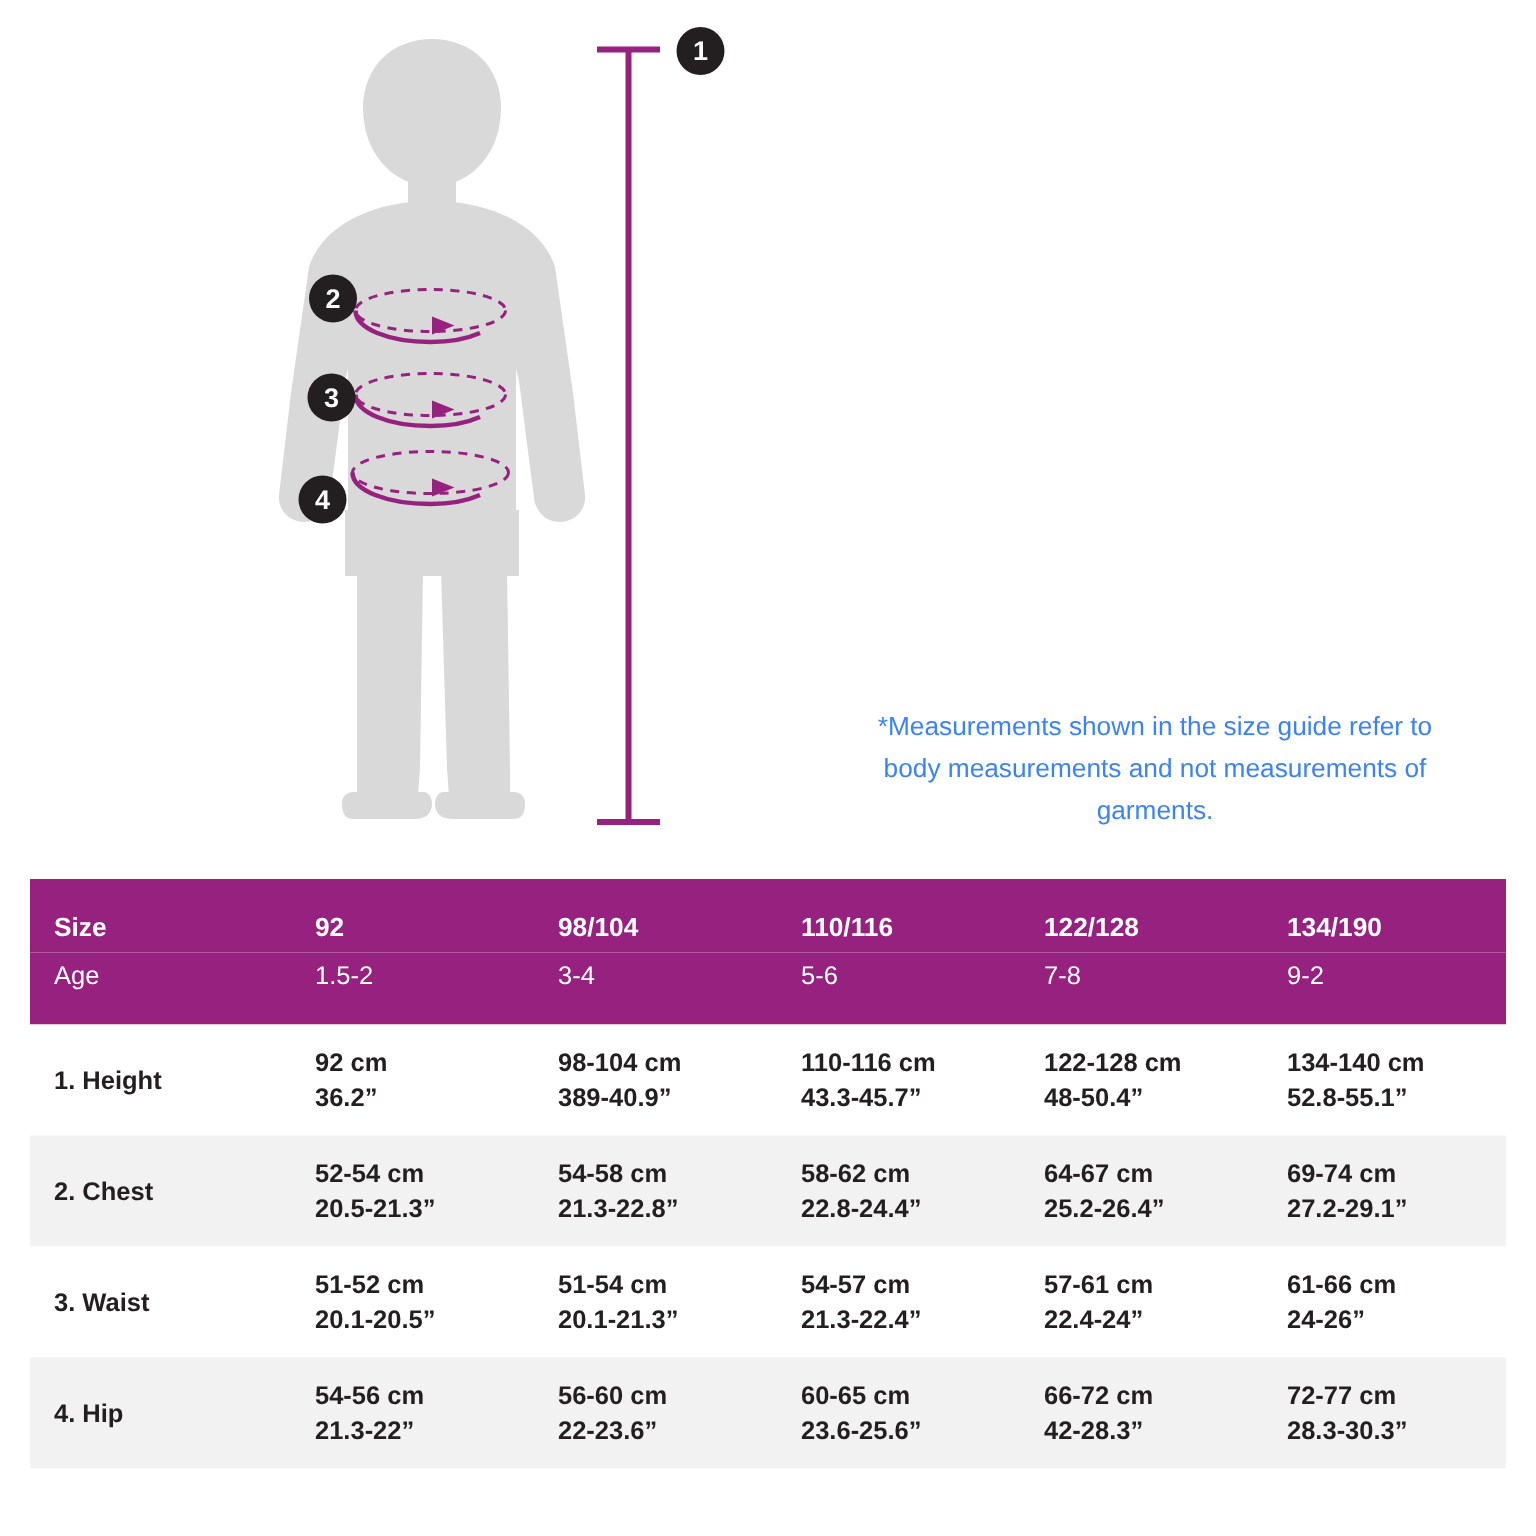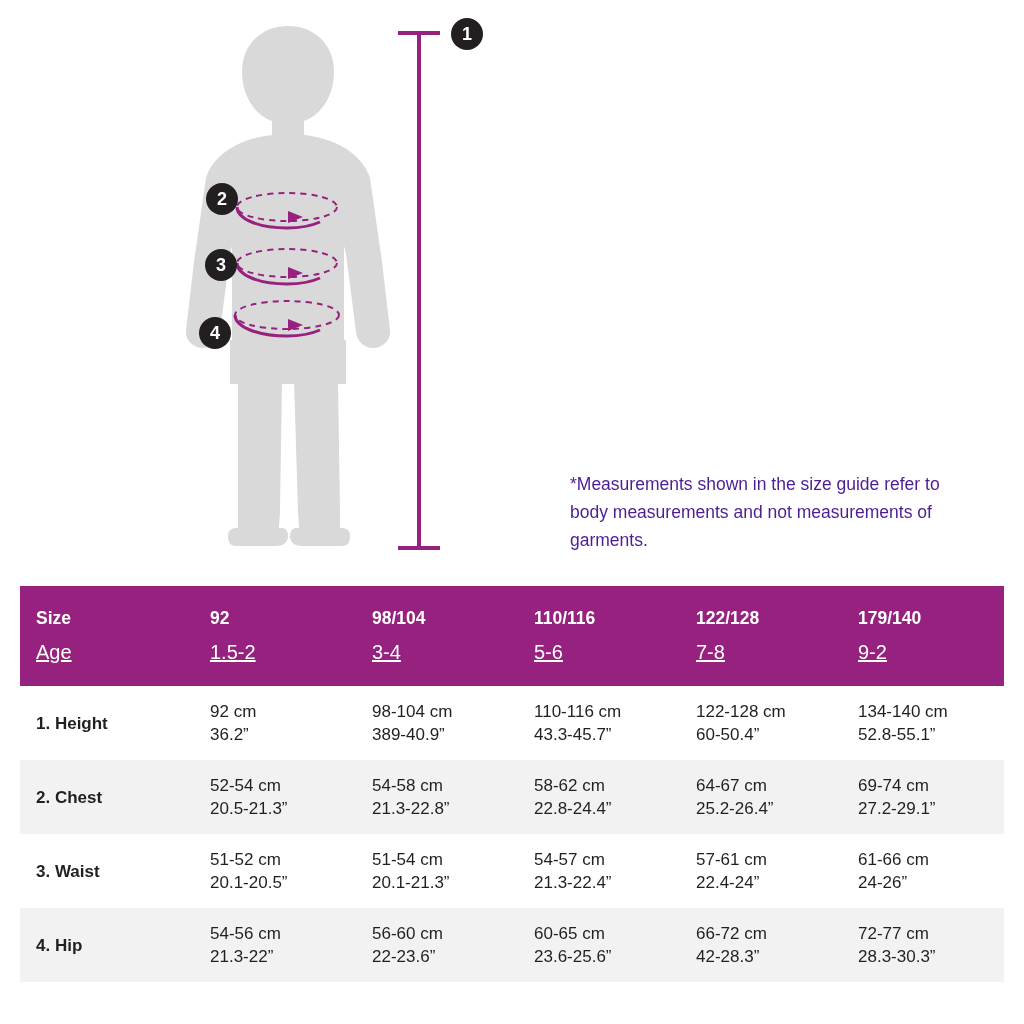--- a/index.html
+++ b/index.html
@@ -53,21 +53,22 @@
   #badge-4 { left: 199px; top: 317px; }
 
   
   .footnote {
     position: absolute;
     left: 570px;
     top: 470px;
     width: 400px;
     font-size: 17.5px;
     line-height: 28px;
-    color: #4c1d95;
+    color: #3b82f6;
+    text-align: center;
   }
 
   
   .table-wrap {
     position: absolute;
     left: 20px;
     top: 586px;
     width: 984px;
   }
   table.size-table {
@@ -92,40 +93,39 @@
   .cell-inner {
     padding: 6px 16px;
     font-size: 17px;
   }
   .hdr-row.first .cell-inner {
     font-weight: bold;
     font-size: 17.5px;
   }
   .hdr-row.second .cell-inner {
     font-weight: normal;
-    font-size: 20px;
-    text-decoration: underline;
+    font-size: 17px;
   }
 
   .data-row td {
     background: #ffffff;
   }
   .data-row.alt td {
     background: #f2f2f2;
   }
   .data-row .cell-inner {
     padding: 14px 16px;
     font-size: 17px;
     line-height: 23px;
   }
   .data-row .rowlabel {
     font-weight: bold;
   }
   .data-row .val {
-    font-weight: normal;
+    font-weight: bold;
   }
   .val .line2 { display: block; }
 </style>
 </head>
 <body>
 
 <div class="page">
 
   <div class="illustration">
     <svg width="1024" height="585" viewBox="0 0 1024 585" xmlns="http://www.w3.org/2000/svg">
@@ -218,21 +218,21 @@
           <td>
               <div class="cell-inner">98/104</div>
             </td>
           <td>
               <div class="cell-inner">110/116</div>
             </td>
           <td>
               <div class="cell-inner">122/128</div>
             </td>
           <td>
-              <div class="cell-inner">179/140</div>
+              <div class="cell-inner">134/190</div>
             </td>
         </tr>
         <tr class="hdr-row second">
           <td>
               <div class="cell-inner">Age</div>
             </td>
           <td>
               <div class="cell-inner">1.5-2</div>
             </td>
           <td>
@@ -256,21 +256,21 @@
           <td>
               <div class="cell-inner val"><span>92 cm</span><span class="line2">36.2”</span></div>
             </td>
           <td>
               <div class="cell-inner val"><span>98-104 cm</span><span class="line2">389-40.9”</span></div>
             </td>
           <td>
               <div class="cell-inner val"><span>110-116 cm</span><span class="line2">43.3-45.7”</span></div>
             </td>
           <td>
-              <div class="cell-inner val"><span>122-128 cm</span><span class="line2">60-50.4”</span></div>
+              <div class="cell-inner val"><span>122-128 cm</span><span class="line2">48-50.4”</span></div>
             </td>
           <td>
               <div class="cell-inner val"><span>134-140 cm</span><span class="line2">52.8-55.1”</span></div>
             </td>
         </tr>
 
         <tr class="data-row alt">
           <td>
               <div class="cell-inner rowlabel">2. Chest</div>
             </td>

